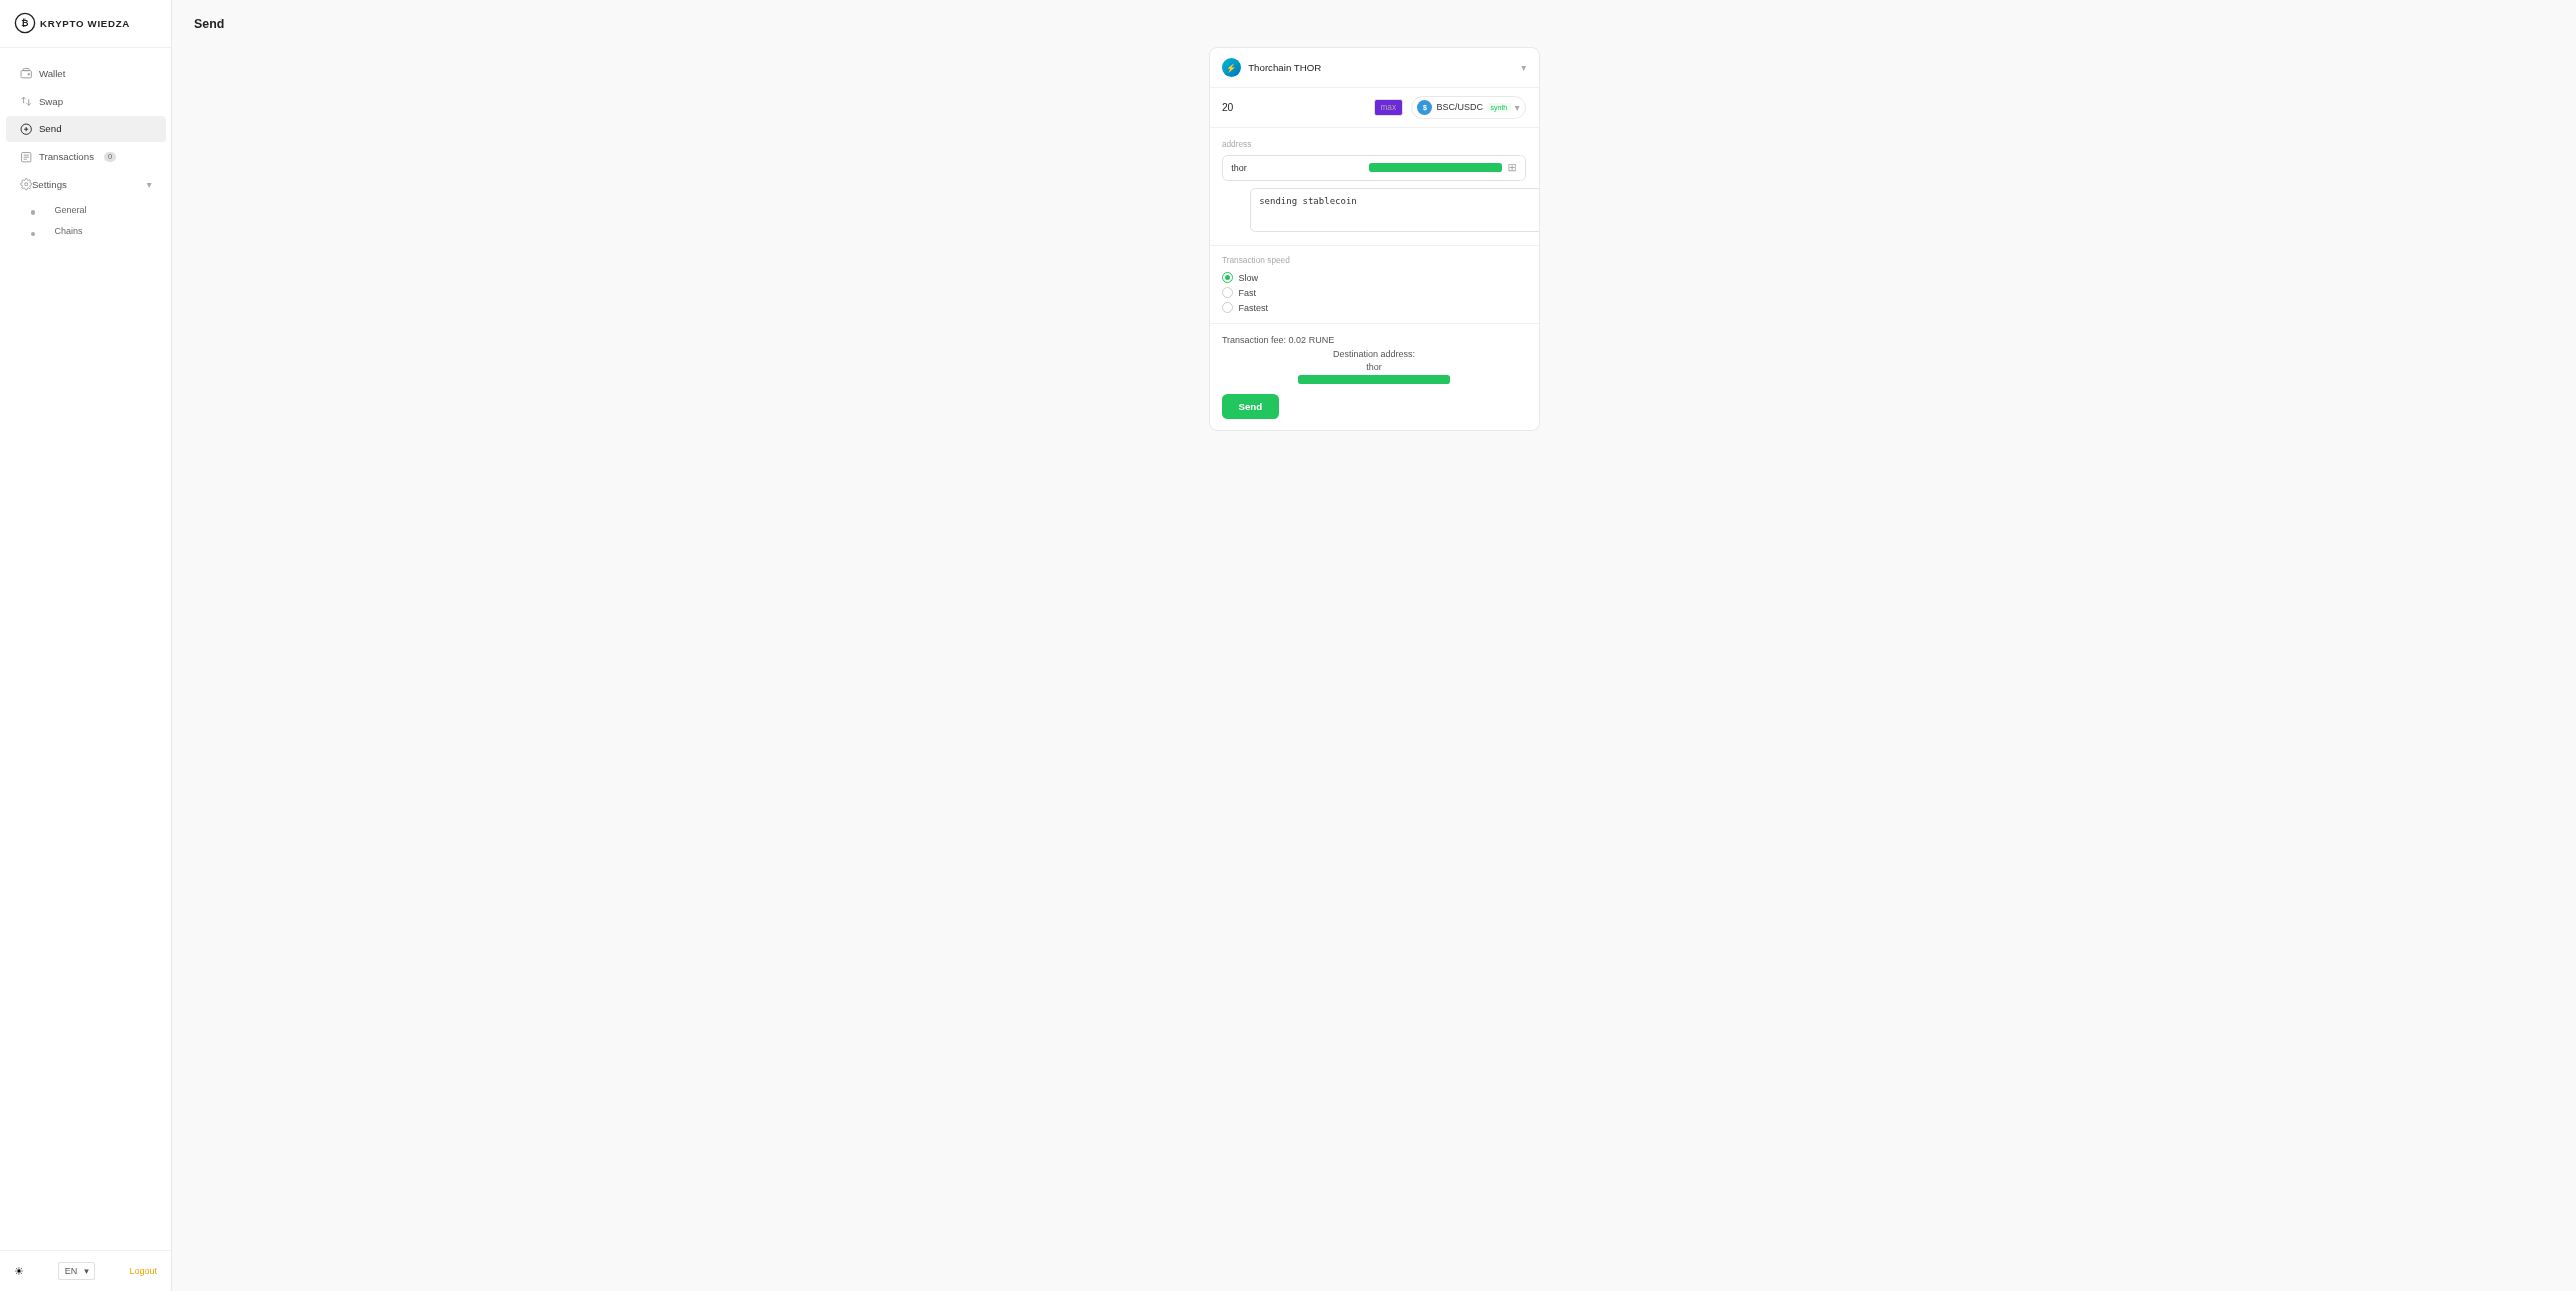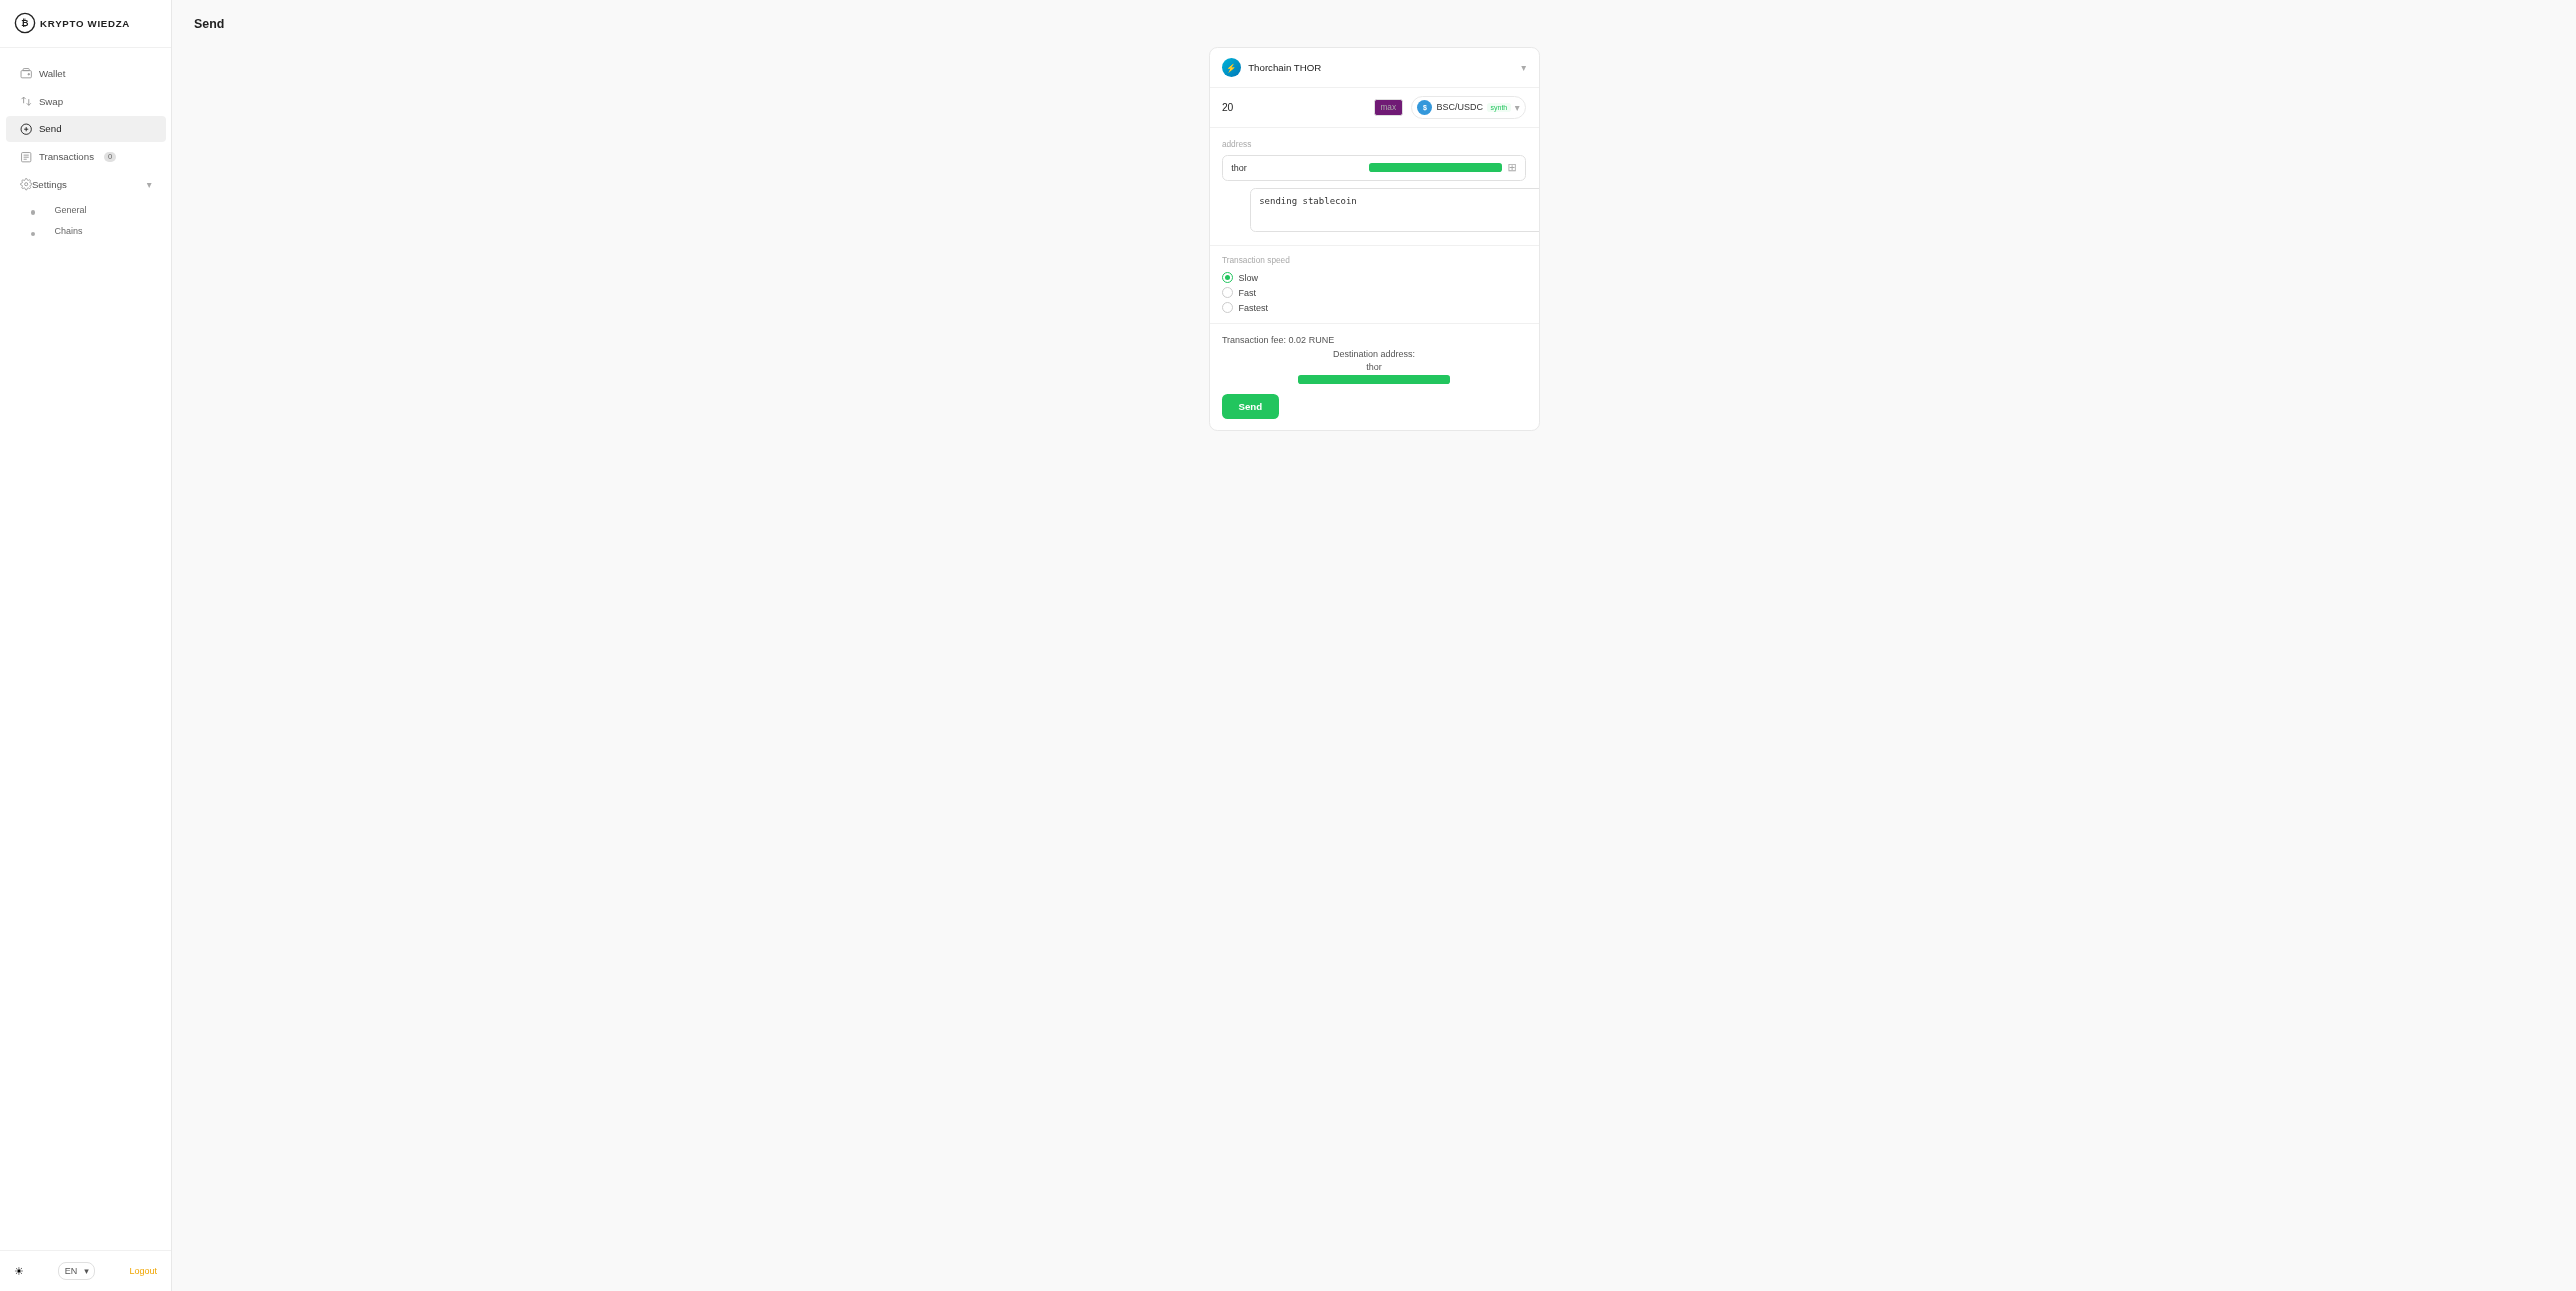--- a/index.html
+++ b/index.html
@@ -102,21 +102,21 @@
       justify-content: space-between;
     }
     .lang-selector {
       display: flex;
       align-items: center;
       gap: 7px;
       font-size: 9px;
       color: #555;
       cursor: pointer;
       border: 0.7px solid #e0e0e0;
-      border-radius: 8px;
+      border-radius: 2px;
       padding: 2.8px 5.5px;
     }
     .logout-btn {
       font-size: 9px;
       color: #f0a500;
       cursor: pointer;
       font-weight: 500;
     }
     .theme-icon { font-size: 11px; cursor: pointer; }
 
@@ -184,21 +184,21 @@
       color: #222;
       background: transparent;
     }
     .max-btn {
       font-size: 8.3px;
       color: #aaa;
       cursor: pointer;
       padding: 2.1px 5.5px;
       border: 0.7px solid #e0e0e0;
       border-radius: 2.8px;
-      background: #701a75;
+      background: #6d28d9;
     }
     .token-selector {
       display: flex;
       align-items: center;
       gap: 4.1px;
       cursor: pointer;
       padding: 2.8px 5.5px;
       border: 0.7px solid #e8e8e8;
       border-radius: 14px;
     }

